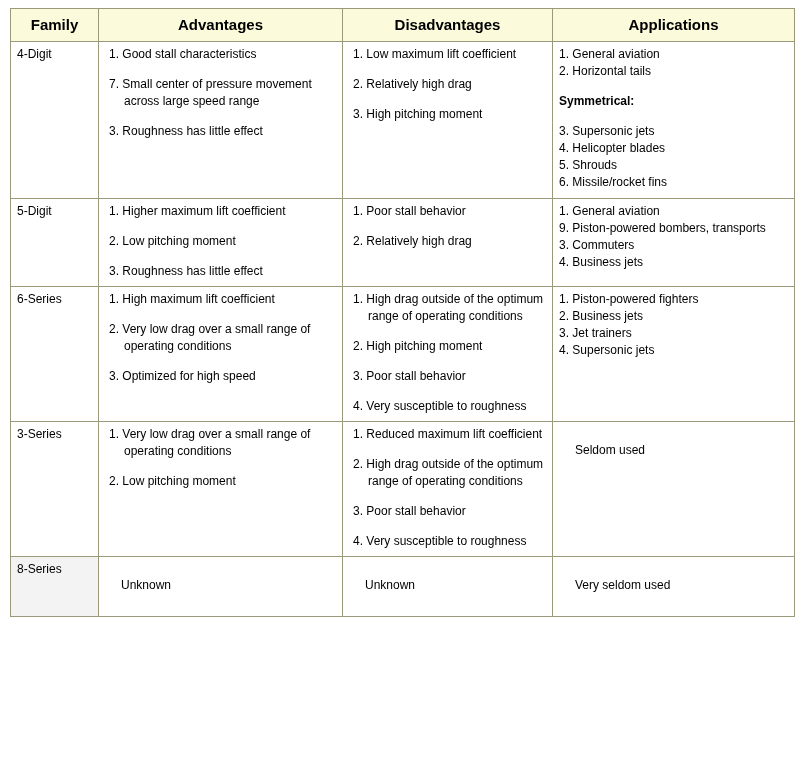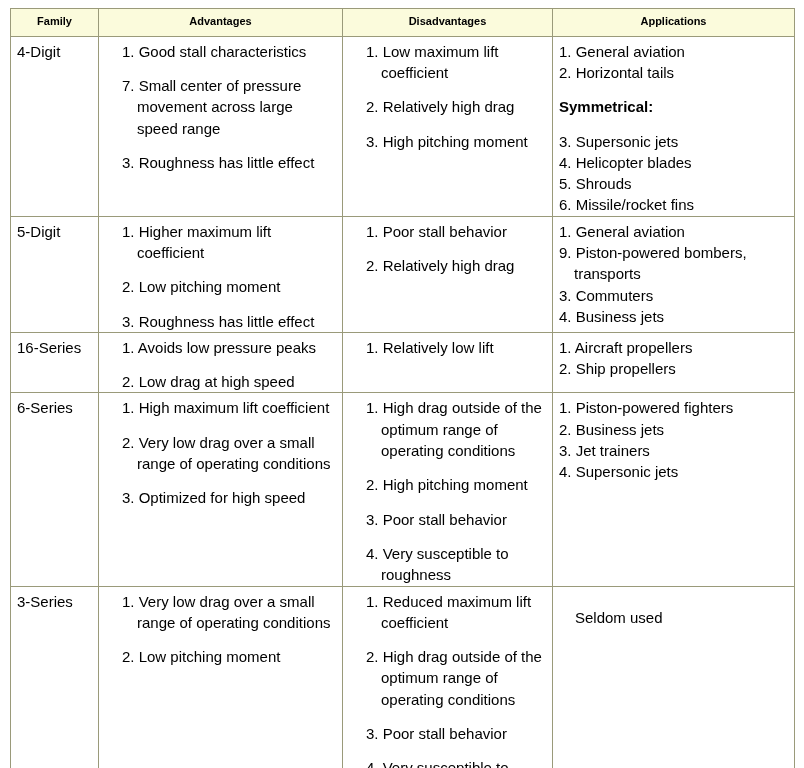--- a/index.html
+++ b/index.html
@@ -22,50 +22,50 @@
   table.airfoil-table {
     border-collapse: collapse;
     table-layout: fixed;
     width: 784px;
     border: 1px solid #9a9a7a;
   }
   table.airfoil-table th,
   table.airfoil-table td {
     border: 1px solid #9a9a7a;
     vertical-align: top;
-    padding: 4px 6px 0 6px;
-    font-size: 15px;
+    padding: 4px 6px 6px 6px;
+    font-size: 12px;
     line-height: 1.42;
   }
   table.airfoil-table th {
     background: #fbfbdc;
     text-align: center;
     font-weight: bold;
-    font-size: 11px;
+    font-size: 15px;
     padding: 5px 4px 6px 4px;
   }
   col.c-family { width: 88px; }
   col.c-adv    { width: 244px; }
   col.c-dis    { width: 210px; }
   col.c-app    { width: 242px; }
 
   td.family-cell {
     background: #ffffff;
     white-space: nowrap;
   }
   tr.last-row td.family-cell {
     background: #f3f3f3;
   }
   .item-list {
     margin: 0;
     padding: 0;
     list-style: none;
   }
   .item-list li {
-    margin: 0 0 13px 17px;
+    margin: 0 0 13px 4px;
     padding-left: 15px;
     text-indent: -15px;
   }
   .item-list li:last-child {
     margin-bottom: 0;
   }
   .item-list.tight li {
     margin: 0 0 0 0;
   }
   .subhead {
@@ -146,40 +146,20 @@
         <td>
           <ul class="item-list tight">
             <li>1. General aviation</li>
             <li>9. Piston-powered bombers, transports</li>
             <li>3. Commuters</li>
             <li>4. Business jets</li>
           </ul>
         </td>
       </tr>
 
-      <tr>
-        <td class="family-cell">16-Series</td>
-        <td>
-          <ul class="item-list">
-            <li>1. Avoids low pressure peaks</li>
-            <li>2. Low drag at high speed</li>
-          </ul>
-        </td>
-        <td>
-          <ul class="item-list">
-            <li>1. Relatively low lift</li>
-          </ul>
-        </td>
-        <td>
-          <ul class="item-list tight">
-            <li>1. Aircraft propellers</li>
-            <li>2. Ship propellers</li>
-          </ul>
-        </td>
-      </tr>
 
       <tr>
         <td class="family-cell">6-Series</td>
         <td>
           <ul class="item-list">
             <li>1. High maximum lift coefficient</li>
             <li>2. Very low drag over a small range of operating conditions</li>
             <li>3. Optimized for high speed</li>
           </ul>
         </td>
@@ -215,15 +195,27 @@
             <li>2. High drag outside of the optimum range of operating conditions</li>
             <li>3. Poor stall behavior</li>
             <li>4. Very susceptible to roughness</li>
           </ul>
         </td>
         <td>
           <p class="plain-text">Seldom used</p>
         </td>
       </tr>
 
+      <tr class="last-row">
+        <td class="family-cell">8-Series</td>
+        <td>
+          <p class="plain-text">Unknown</p>
+        </td>
+        <td>
+          <p class="plain-text">Unknown</p>
+        </td>
+        <td>
+          <p class="plain-text">Very seldom used</p>
+        </td>
+      </tr>
     </tbody>
   </table>
 </div>
 
 </body></html>

